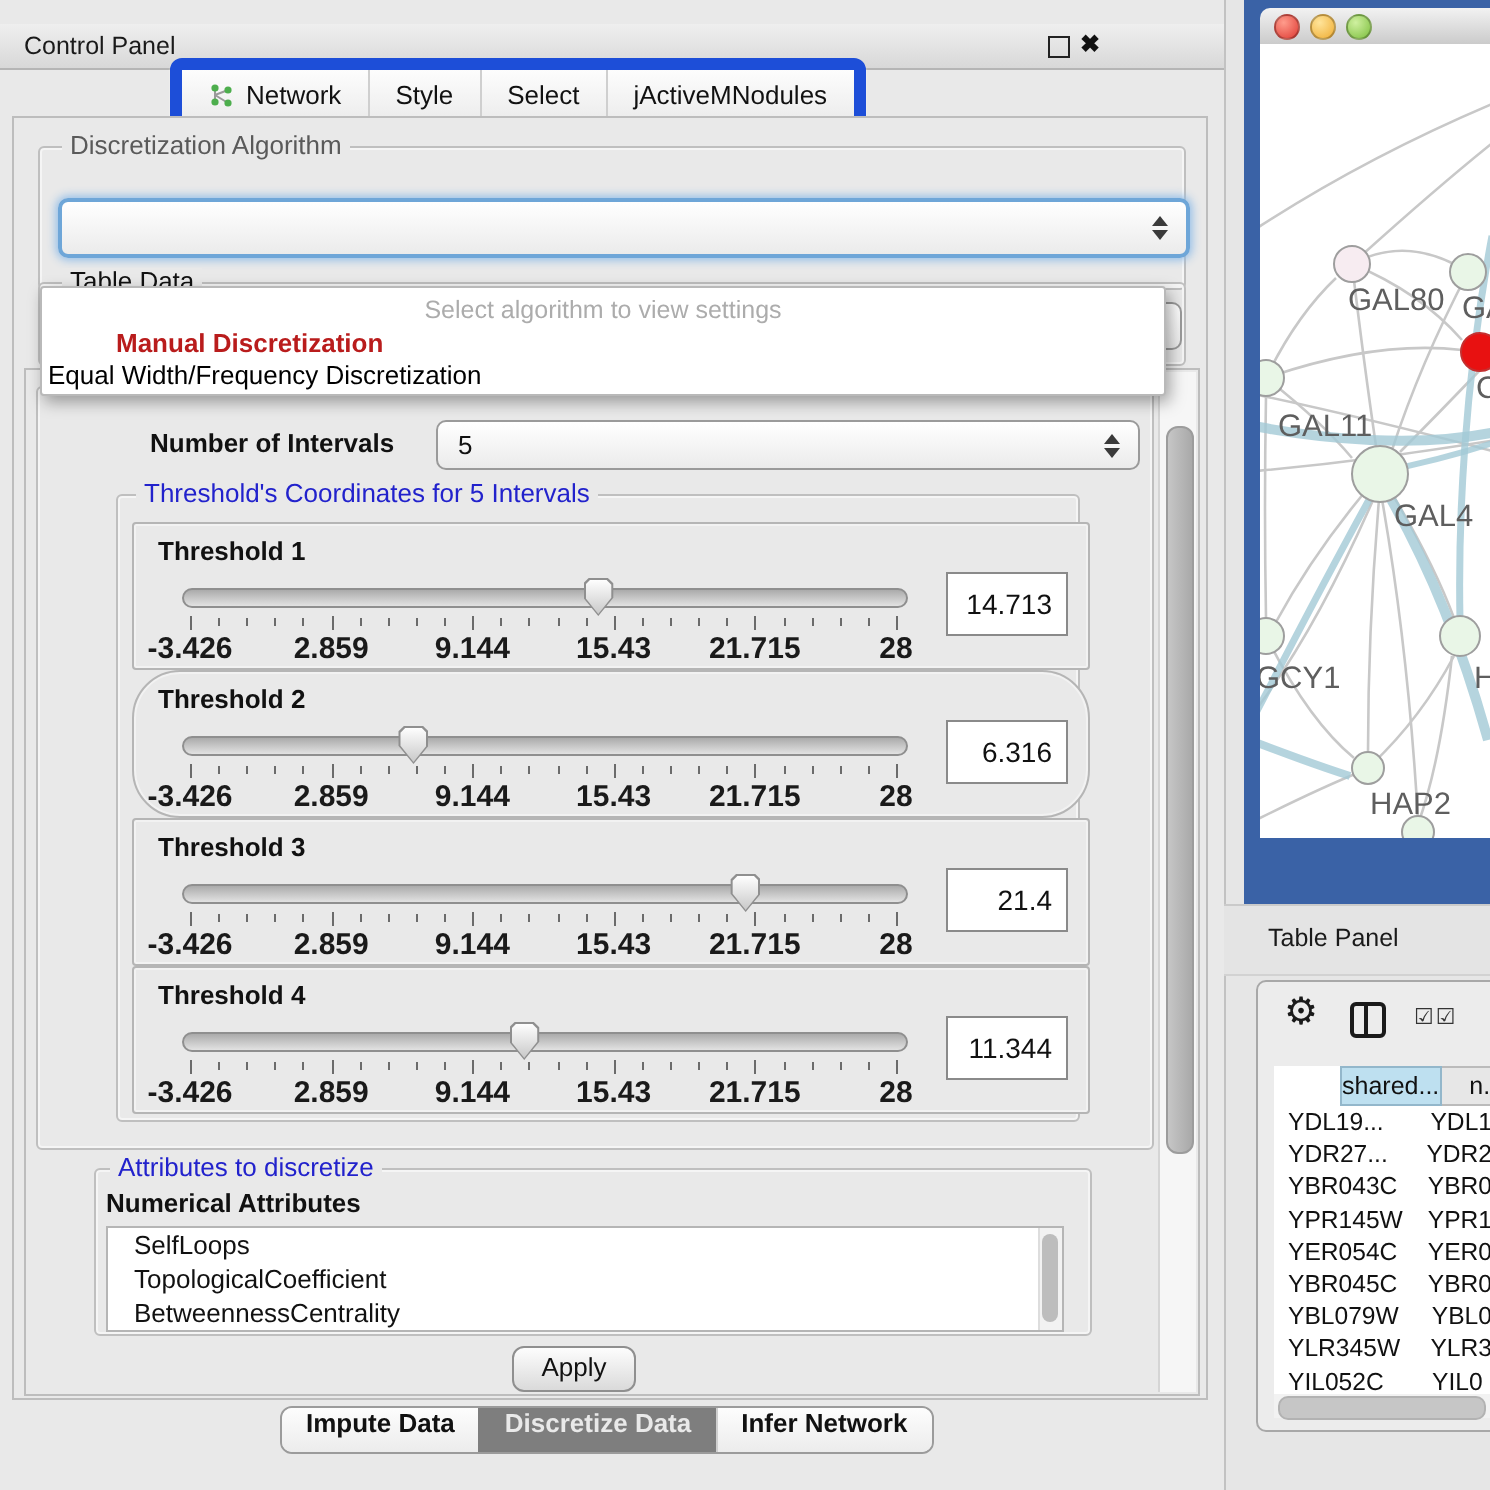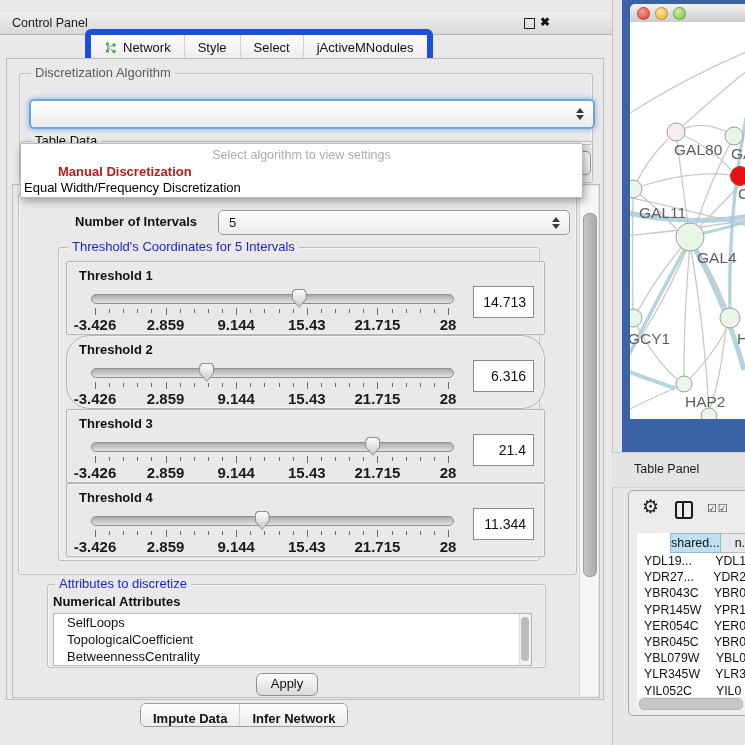--- a/index.html
+++ b/index.html
@@ -76,21 +76,21 @@
   #attr-listpane{position:absolute;left:5px;top:28px;width:477px;height:51px;border:1px solid #B5B5B5;background:#fff;overflow:hidden;}
   .attr-item{padding-left:13px;font-size:13px;line-height:17px;color:#111;}
   #attr-scroll{position:absolute;right:0;top:0;width:11px;height:51px;background:#F2F2F2;border-left:1px solid #DDD;}
   #attr-thumb{position:absolute;left:1px;top:3px;width:8px;height:44px;border-radius:4px;background:#BDBDBD;}
 
   
   #apply-btn{left:243px;top:488px;width:60px;height:21px;border:1px solid #8F8F8F;border-radius:6px;
     background:linear-gradient(#FDFDFD,#DADADA);font-size:13px;text-align:center;line-height:20px;}
   #bottom-tabbar{left:140px;top:703px;height:22px;display:flex;border:1px solid #9B9B9B;border-radius:6px;
     overflow:hidden;background:#F4F4F4;}
-  .btab{display:flex;align-items:flex-end;padding:0 12px;font-size:13px;font-weight:700;
+  .btab{display:flex;align-items:flex-start;padding:0 12px;font-size:13px;font-weight:700;
     background:linear-gradient(#FDFDFD,#ECECEC);border-left:1px solid #CFCFCF;white-space:nowrap;}
   .btab:first-child{border-left:none;}
   .btab.selected{background:#7E7E7E;color:#E9E9E9;border-left-color:#7E7E7E;}
 
   
   #net-window{left:622px;top:0;width:123px;height:452px;background:#3A62A6;}
   #net-titlebar{left:8px;top:4px;width:115px;height:18px;background:linear-gradient(#F2F2F2,#CBCBCB);
     border-radius:5px 0 0 0;border-bottom:1px solid #A9A9A9;}
   .tl{position:absolute;top:3px;width:11px;height:11px;border-radius:50%;border:1px solid rgba(0,0,0,.25);}
   #tl-red{left:7px;background:radial-gradient(circle at 35% 30%,#FF9C8C,#DF3B34);}
@@ -406,20 +406,23 @@
 
         <div id="v-scrollbar">
           <div id="v-thumb"></div>
         </div>
       </div>
     </div>
 
     <div id="bottom-tabbar" class="abs">
         <div class="btab">
           <span>Impute Data</span>
+        </div>
+        <div class="btab selected">
+          <span>Discretize Data</span>
         </div>
         <div class="btab">
           <span>Infer Network</span>
         </div>
       </div>
   </div>
 
   <div id="net-window" class="abs">
     <div id="net-titlebar" class="abs">
       <div id="tl-red" class="tl"></div>

